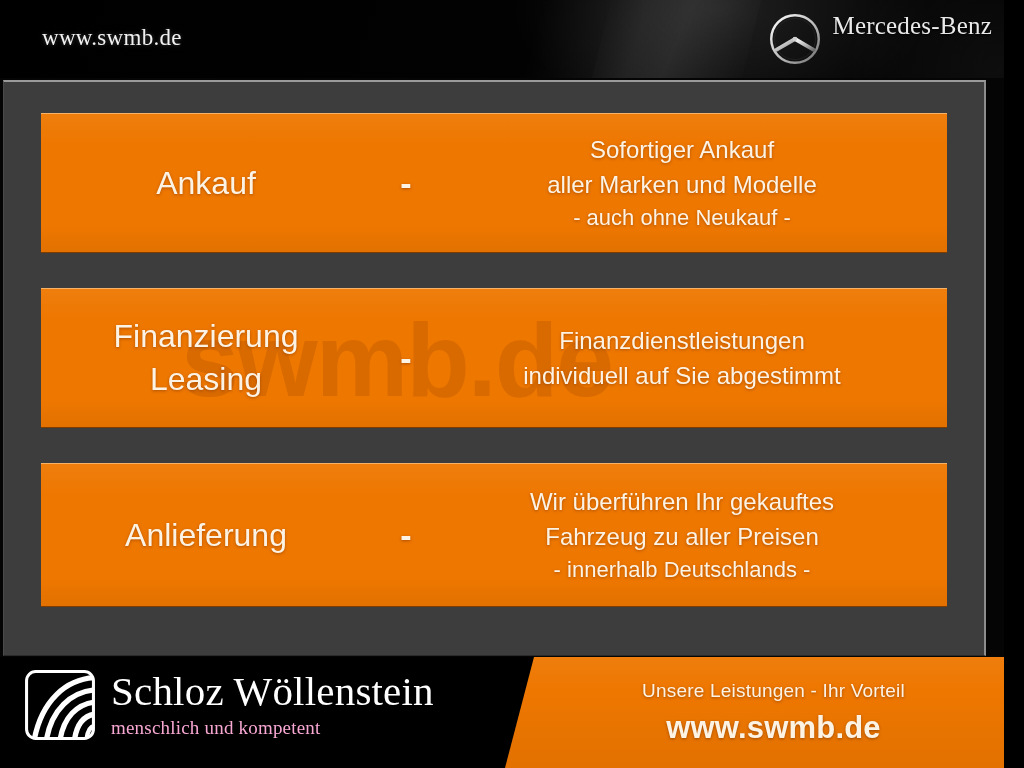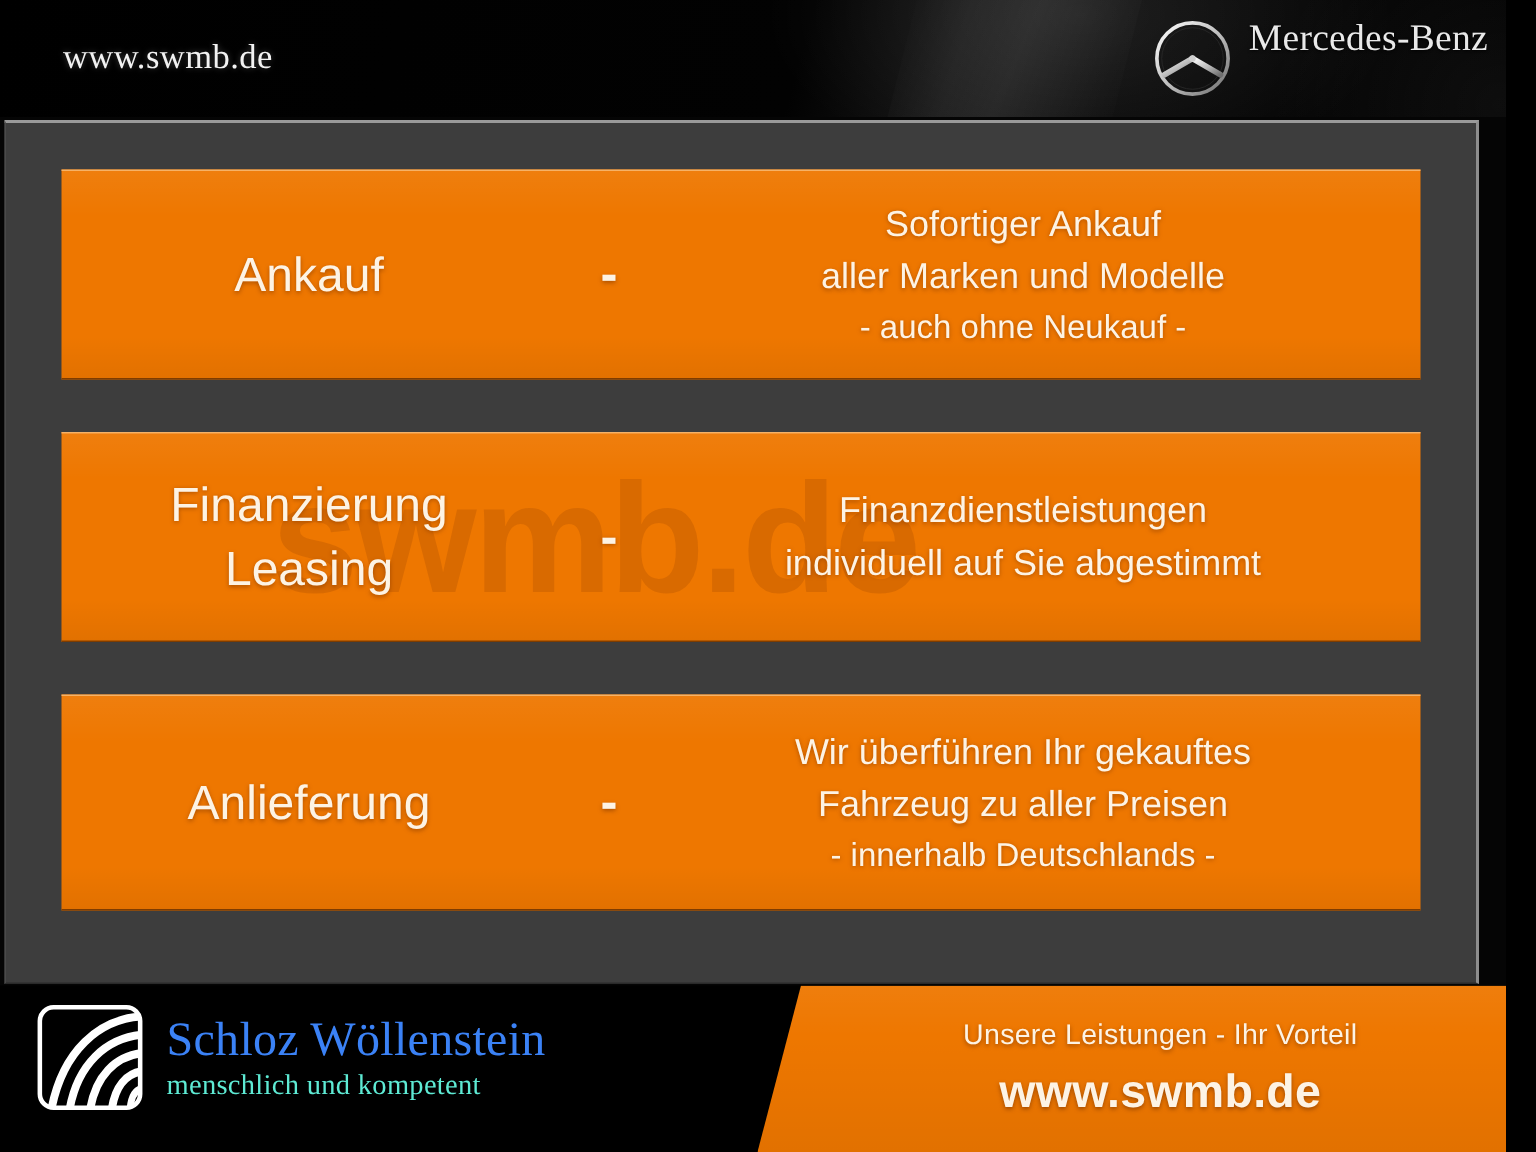--- a/index.html
+++ b/index.html
@@ -136,27 +136,27 @@
     background:linear-gradient(180deg, rgba(255,255,255,.05) 0%, rgba(255,255,255,0) 30%, rgba(0,0,0,.05) 100%);
   }
   #brand {
     position:absolute; left:22px; top:10px;
     display:flex; align-items:center; gap:13px;
   }
   #brand-mark { width:76px; height:76px; display:block; }
   #brand-text { display:flex; flex-direction:column; justify-content:center; }
   #brand-name {
     font-family:"Liberation Serif", serif;
-    font-size:32px; line-height:1.0; color:#3b82f6;
+    font-size:41px; line-height:1.0; color:#ffffff;
     letter-spacing:.2px;
     text-align:right;
   }
   #brand-tag {
     font-family:"Liberation Serif", serif;
-    font-size:19px; color:#5eead4;
+    font-size:19px; color:#f9a8d4;
     margin-top:5px; letter-spacing:.2px;
   }
   #footer-right {
     position:absolute; left:546px; top:0;
     width:455px; height:111px;
     display:flex; flex-direction:column;
     align-items:center; justify-content:center;
     gap:8px;
   }
   #foot-claim {

